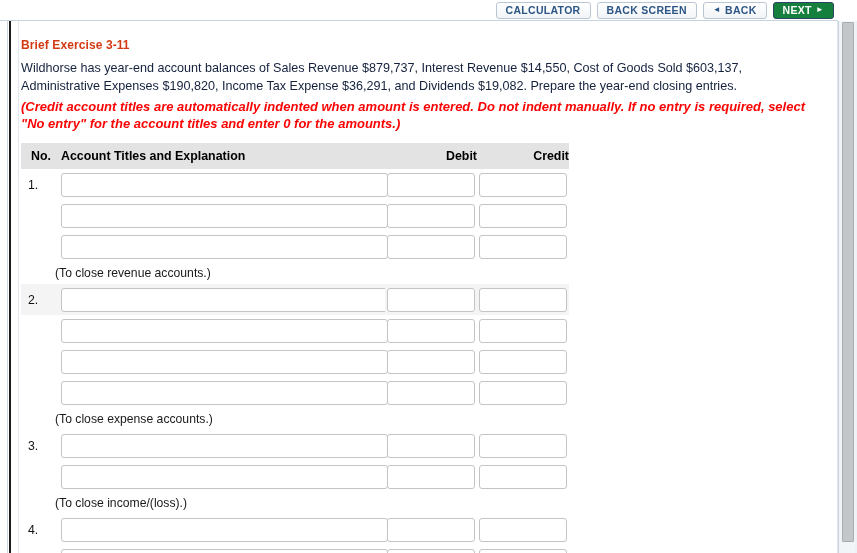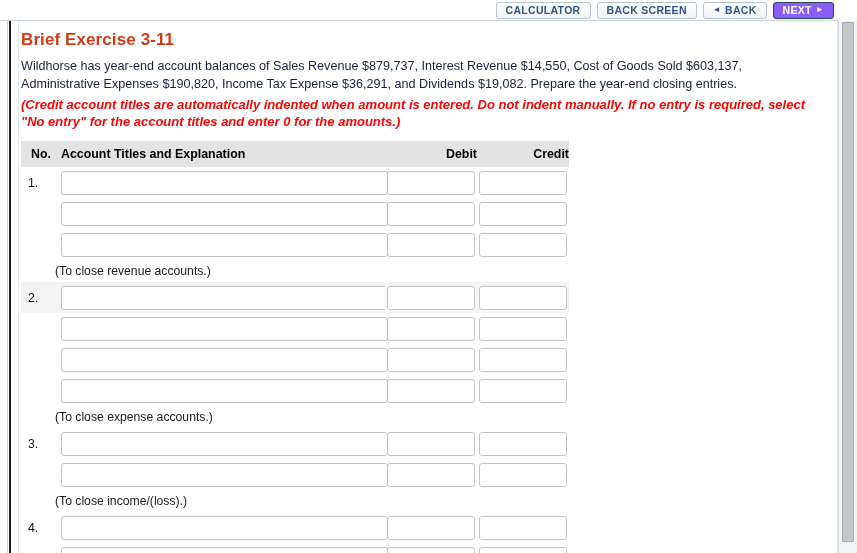--- a/index.html
+++ b/index.html
@@ -44,21 +44,21 @@
     letter-spacing: .3px;
     color: #2d5586;
     background: linear-gradient(#ffffff, #f1f4f7);
     border: 1px solid #b9c5d2;
     border-radius: 3px;
     cursor: pointer;
     white-space: nowrap;
     font-family: "Liberation Sans", sans-serif;
   }
   .tbtn.next {
-    background: #8b5cf6;
+    background: #15803d;
     border-color: #2b4660;
     color: #ffffff;
   }
   .tbtn .arrow { font-size: 8px; line-height: 1; }
   .tbtn.back .arrow { margin-right: 4px; }
   .tbtn.next .arrow { margin-left: 4px; }
 
   
   .rail-outer {
     position: absolute;
@@ -115,23 +115,23 @@
     position: absolute;
     left: 20px; top: 21px;
     width: 798px;
     height: 532px;
     background: #ffffff;
     padding-top: 9px;
   }
 
   .ex-title {
     color: #d33a14;
-    font-size: 17px;
+    font-size: 12px;
     font-weight: bold;
-    margin: 0 0 7px 1px;
+    margin: 8px 0 7px 1px;
     letter-spacing: .1px;
   }
 
   .problem {
     color: #14213d;
     font-size: 12.6px;
     line-height: 18px;
     margin: 0 0 4px 1px;
     max-width: 793px;
   }

